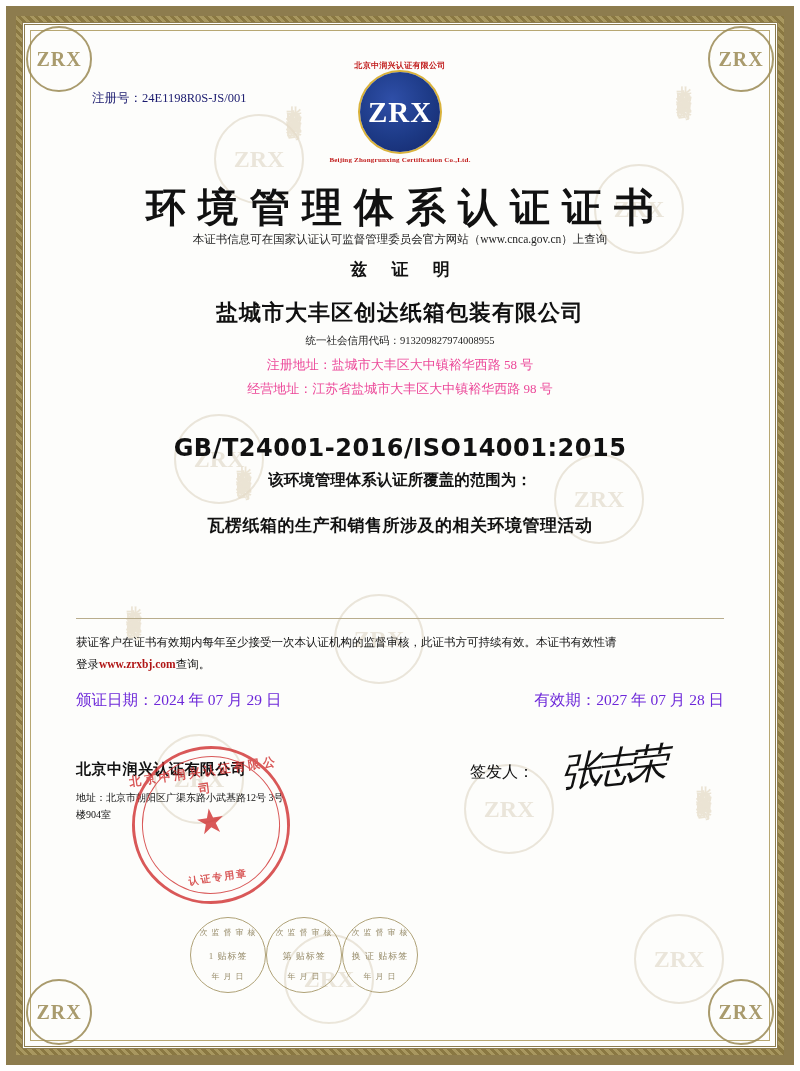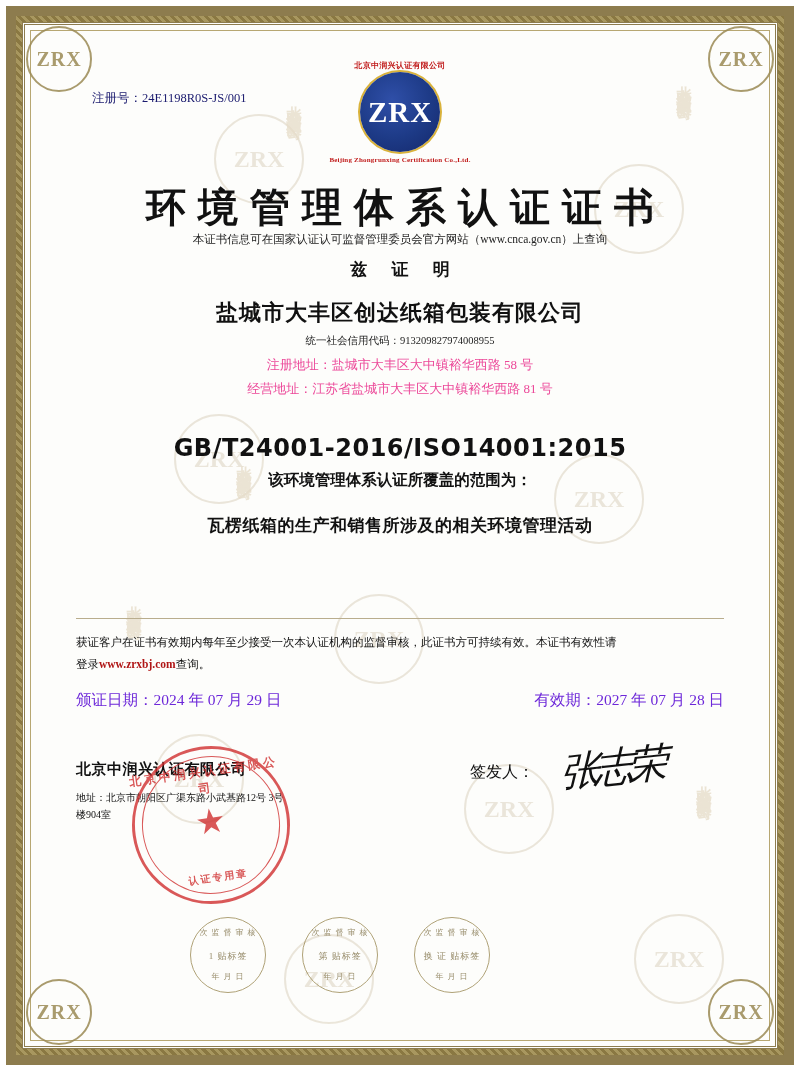--- a/index.html
+++ b/index.html
@@ -382,21 +382,20 @@
     letter-spacing: -6px;
     white-space: nowrap;
   }
 
   
   .stamps {
     position: absolute;
     left: 150px;
     bottom: 38px;
     display: flex;
-    gap: 36px;
     justify-content: center;
   }
   .stamp {
     width: 74px;
     height: 74px;
     border-radius: 50%;
     border: 1.5px solid #9b8a55;
     color: #7d6f45;
     font-size: 8px;
     position: relative;
@@ -500,21 +499,21 @@
       </div>
     </div>
 
     <div class="main-title">环境管理体系认证证书</div>
     <div class="subtitle-note">本证书信息可在国家认证认可监督管理委员会官方网站（www.cnca.gov.cn）上查询</div>
     <div class="hereby">兹 证 明</div>
 
     <div class="company">盐城市大丰区创达纸箱包装有限公司</div>
     <div class="credit-code">统一社会信用代码：913209827974008955</div>
     <div class="addr-line addr1">注册地址：盐城市大丰区大中镇裕华西路 58 号</div>
-    <div class="addr-line addr2">经营地址：江苏省盐城市大丰区大中镇裕华西路 81 号</div>
+    <div class="addr-line addr2">经营地址：江苏省盐城市大丰区大中镇裕华西路 98 号</div>
 
     <div class="standard">GB/T24001-2016/ISO14001:2015</div>
     <div class="scope-label">该环境管理体系认证所覆盖的范围为：</div>
     <div class="scope-text">瓦楞纸箱的生产和销售所涉及的相关环境管理活动</div>
 
     <div class="divider"></div>
 
     <div class="note">
       <span>获证客户在证书有效期内每年至少接受一次本认证机构的监督审核，此证书方可持续有效。本证书有效性请</span><br>
       <span>登录</span><span class="url">www.zrxbj.com</span><span>查询。</span>

